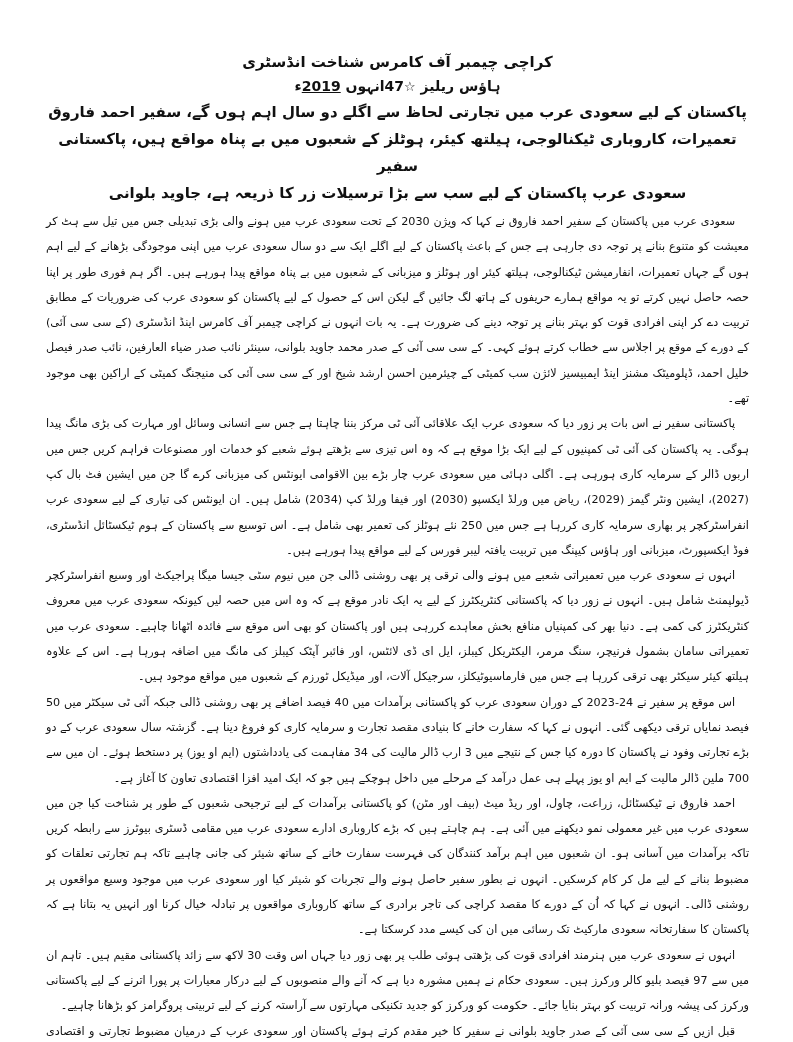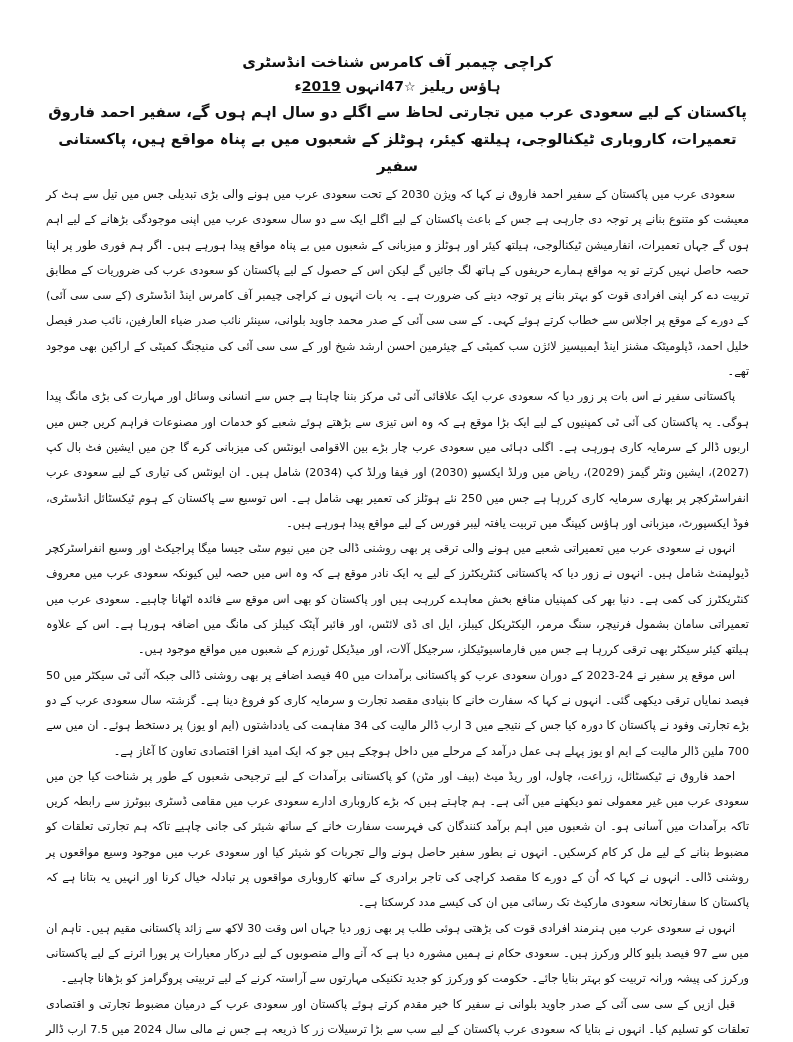--- a/index.html
+++ b/index.html
@@ -22,20 +22,21 @@
 
   <div class="release-line">
     <span>ہاؤس ریلیز</span>
     <span class="star">☆</span><span>47</span><span>انہوں</span>
     <span class="date-num">2019</span><span>ء</span>
   </div>
 
   <div class="headline">
     <div>پاکستان کے لیے سعودی عرب میں تجارتی لحاظ سے اگلے دو سال اہم ہوں گے، سفیر احمد فاروق</div>
     <div>تعمیرات، کاروباری ٹیکنالوجی، ہیلتھ کیئر، ہوٹلز کے شعبوں میں بے پناہ مواقع ہیں، پاکستانی سفیر</div>
+    <div>سعودی عرب پاکستان کے لیے سب سے بڑا ترسیلات زر کا ذریعہ ہے، جاوید بلوانی</div>
   </div>
 
   <div class="body-text">
     <p class="para">سعودی عرب میں پاکستان کے سفیر احمد فاروق نے کہا کہ ویژن 2030 کے تحت سعودی عرب میں ہونے والی بڑی تبدیلی جس میں تیل سے ہٹ کر معیشت کو متنوع بنانے پر توجہ دی جارہی ہے جس کے باعث پاکستان کے لیے اگلے ایک سے دو سال سعودی عرب میں اپنی موجودگی بڑھانے کے لیے اہم ہوں گے جہاں تعمیرات، انفارمیشن ٹیکنالوجی، ہیلتھ کیئر اور ہوٹلز و میزبانی کے شعبوں میں بے پناہ مواقع پیدا ہورہے ہیں۔ اگر ہم فوری طور پر اپنا حصہ حاصل نہیں کرتے تو یہ مواقع ہمارے حریفوں کے ہاتھ لگ جائیں گے لیکن اس کے حصول کے لیے پاکستان کو سعودی عرب کی ضروریات کے مطابق تربیت دے کر اپنی افرادی قوت کو بہتر بنانے پر توجہ دینے کی ضرورت ہے۔ یہ بات انہوں نے کراچی چیمبر آف کامرس اینڈ انڈسٹری (کے سی سی آئی) کے دورے کے موقع پر اجلاس سے خطاب کرتے ہوئے کہی۔ کے سی سی آئی کے صدر محمد جاوید بلوانی، سینئر نائب صدر ضیاء العارفین، نائب صدر فیصل خلیل احمد، ڈپلومیٹک مشنز اینڈ ایمبیسیز لائژن سب کمیٹی کے چیئرمین احسن ارشد شیخ اور کے سی سی آئی کی منیجنگ کمیٹی کے اراکین بھی موجود تھے۔</p>
     <p class="para">پاکستانی سفیر نے اس بات پر زور دیا کہ سعودی عرب ایک علاقائی آئی ٹی مرکز بننا چاہتا ہے جس سے انسانی وسائل اور مہارت کی بڑی مانگ پیدا ہوگی۔ یہ پاکستان کی آئی ٹی کمپنیوں کے لیے ایک بڑا موقع ہے کہ وہ اس تیزی سے بڑھتے ہوئے شعبے کو خدمات اور مصنوعات فراہم کریں جس میں اربوں ڈالر کے سرمایہ کاری ہورہی ہے۔ اگلی دہائی میں سعودی عرب چار بڑے بین الاقوامی ایونٹس کی میزبانی کرے گا جن میں ایشین فٹ بال کپ (2027)، ایشین ونٹر گیمز (2029)، ریاض میں ورلڈ ایکسپو (2030) اور فیفا ورلڈ کپ (2034) شامل ہیں۔ ان ایونٹس کی تیاری کے لیے سعودی عرب انفراسٹرکچر پر بھاری سرمایہ کاری کررہا ہے جس میں 250 نئے ہوٹلز کی تعمیر بھی شامل ہے۔ اس توسیع سے پاکستان کے ہوم ٹیکسٹائل انڈسٹری، فوڈ ایکسپورٹ، میزبانی اور ہاؤس کیپنگ میں تربیت یافتہ لیبر فورس کے لیے مواقع پیدا ہورہے ہیں۔</p>
     <p class="para">انہوں نے سعودی عرب میں تعمیراتی شعبے میں ہونے والی ترقی پر بھی روشنی ڈالی جن میں نیوم سٹی جیسا میگا پراجیکٹ اور وسیع انفراسٹرکچر ڈیولپمنٹ شامل ہیں۔ انہوں نے زور دیا کہ پاکستانی کنٹریکٹرز کے لیے یہ ایک نادر موقع ہے کہ وہ اس میں حصہ لیں کیونکہ سعودی عرب میں معروف کنٹریکٹرز کی کمی ہے۔ دنیا بھر کی کمپنیاں منافع بخش معاہدے کررہی ہیں اور پاکستان کو بھی اس موقع سے فائدہ اٹھانا چاہیے۔ سعودی عرب میں تعمیراتی سامان بشمول فرنیچر، سنگ مرمر، الیکٹریکل کیبلز، ایل ای ڈی لائٹس، اور فائبر آپٹک کیبلز کی مانگ میں اضافہ ہورہا ہے۔ اس کے علاوہ ہیلتھ کیئر سیکٹر بھی ترقی کررہا ہے جس میں فارماسیوٹیکلز، سرجیکل آلات، اور میڈیکل ٹورزم کے شعبوں میں مواقع موجود ہیں۔</p>
     <p class="para">اس موقع پر سفیر نے 24-2023 کے دوران سعودی عرب کو پاکستانی برآمدات میں 40 فیصد اضافے پر بھی روشنی ڈالی جبکہ آئی ٹی سیکٹر میں 50 فیصد نمایاں ترقی دیکھی گئی۔ انہوں نے کہا کہ سفارت خانے کا بنیادی مقصد تجارت و سرمایہ کاری کو فروغ دینا ہے۔ گزشتہ سال سعودی عرب کے دو بڑے تجارتی وفود نے پاکستان کا دورہ کیا جس کے نتیجے میں 3 ارب ڈالر مالیت کی 34 مفاہمت کی یادداشتوں (ایم او یوز) پر دستخط ہوئے۔ ان میں سے 700 ملین ڈالر مالیت کے ایم او یوز پہلے ہی عمل درآمد کے مرحلے میں داخل ہوچکے ہیں جو کہ ایک امید افزا اقتصادی تعاون کا آغاز ہے۔</p>
     <p class="para">احمد فاروق نے ٹیکسٹائل، زراعت، چاول، اور ریڈ میٹ (بیف اور مٹن) کو پاکستانی برآمدات کے لیے ترجیحی شعبوں کے طور پر شناخت کیا جن میں سعودی عرب میں غیر معمولی نمو دیکھنے میں آئی ہے۔ ہم چاہتے ہیں کہ بڑے کاروباری ادارے سعودی عرب میں مقامی ڈسٹری بیوٹرز سے رابطہ کریں تاکہ برآمدات میں آسانی ہو۔ ان شعبوں میں اہم برآمد کنندگان کی فہرست سفارت خانے کے ساتھ شیئر کی جانی چاہیے تاکہ ہم تجارتی تعلقات کو مضبوط بنانے کے لیے مل کر کام کرسکیں۔ انہوں نے بطور سفیر حاصل ہونے والے تجربات کو شیئر کیا اور سعودی عرب میں موجود وسیع مواقعوں پر روشنی ڈالی۔ انہوں نے کہا کہ اُن کے دورے کا مقصد کراچی کی تاجر برادری کے ساتھ کاروباری مواقعوں پر تبادلہ خیال کرنا اور انہیں یہ بتانا ہے کہ پاکستان کا سفارتخانہ سعودی مارکیٹ تک رسائی میں ان کی کیسے مدد کرسکتا ہے۔</p>
     <p class="para">انہوں نے سعودی عرب میں ہنرمند افرادی قوت کی بڑھتی ہوئی طلب پر بھی زور دیا جہاں اس وقت 30 لاکھ سے زائد پاکستانی مقیم ہیں۔ تاہم ان میں سے 97 فیصد بلیو کالر ورکرز ہیں۔ سعودی حکام نے ہمیں مشورہ دیا ہے کہ آنے والے منصوبوں کے لیے درکار معیارات پر پورا اترنے کے لیے پاکستانی ورکرز کی پیشہ ورانہ تربیت کو بہتر بنایا جائے۔ حکومت کو ورکرز کو جدید تکنیکی مہارتوں سے آراستہ کرنے کے لیے تربیتی پروگرامز کو بڑھانا چاہیے۔</p>
     <p class="para">قبل ازیں کے سی سی آئی کے صدر جاوید بلوانی نے سفیر کا خیر مقدم کرتے ہوئے پاکستان اور سعودی عرب کے درمیان مضبوط تجارتی و اقتصادی تعلقات کو تسلیم کیا۔ انہوں نے بتایا کہ سعودی عرب پاکستان کے لیے سب سے بڑا ترسیلات زر کا ذریعہ ہے جس نے مالی سال 2024 میں 7.5 ارب ڈالر کی ترسیلات بھیجیں جبکہ اسٹیٹ بینک آف پاکستان کو 3 ارب ڈالر کے ڈپازٹ کی توسیع نے معیشت کو مزید مستحکم کیا ہے۔ انہوں نے پاکستان کے سفیر کو دونوں برادر ممالک کے درمیان تجارت و سرمایہ کاری کے تعاون کو فروغ دینے کے تمام اقدامات کے لیے مکمل تعاون کی یقین دہانی بھی کرائی۔</p>

